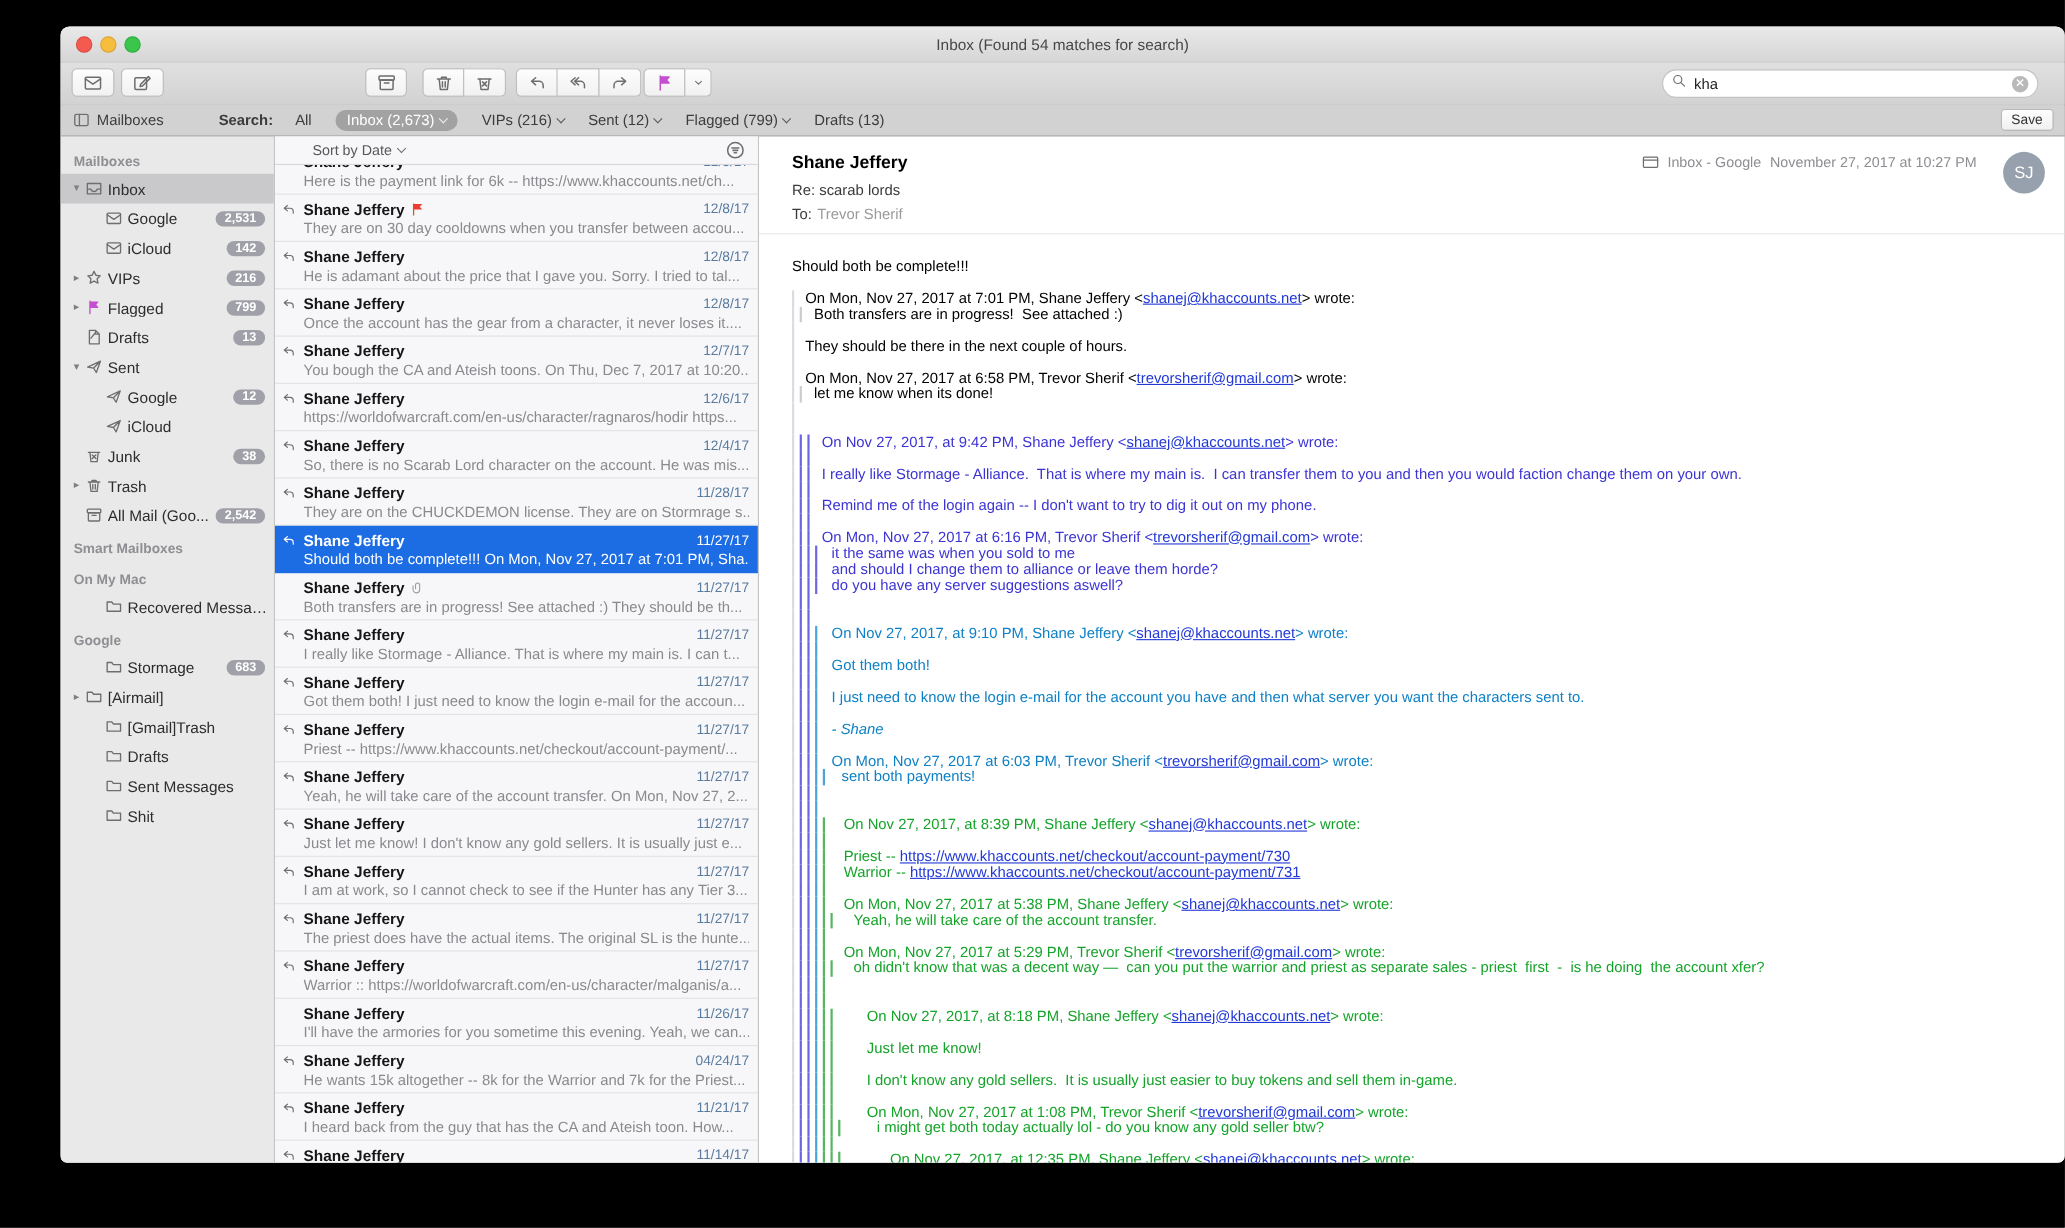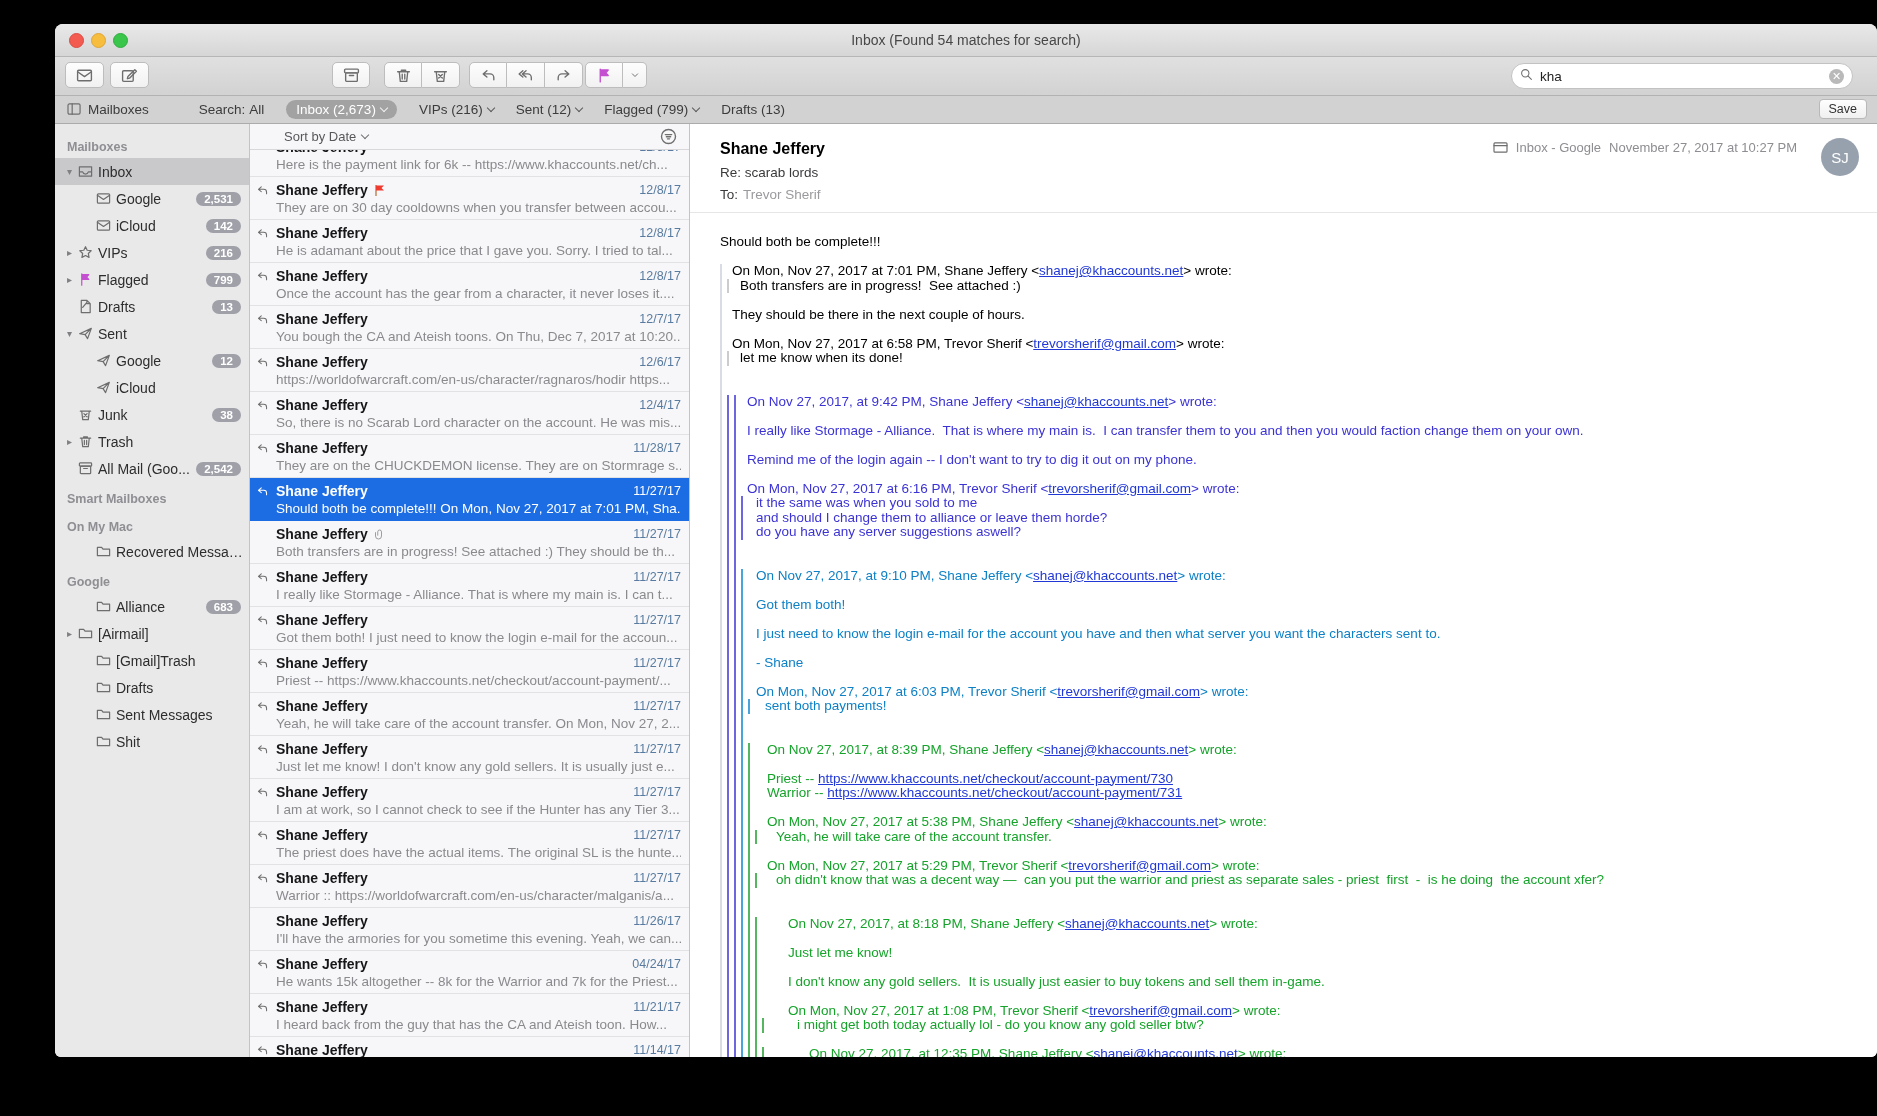--- a/index.html
+++ b/index.html
@@ -184,21 +184,21 @@
   </div>
 
   <div class="favbar">
     <div class="fav" style="margin-left:12px">
       <svg class="icn" width="15" height="13" viewBox="0 0 16 14" style="margin-right:6px">
           <rect x="1" y="1" width="13" height="11" rx="1.5"></rect>
           <path d="M5.5 1 V12"></path>
         </svg>
       <span>Mailboxes</span>
     </div>
-    <div class="fav" style="font-weight:normal;margin-left:28px;margin-right:4px">Search:</div>
+    <div class="fav" style="font-weight:bold;margin-left:28px;margin-right:20px">Search:</div>
     <div class="fav">All</div>
     <div id="fav-items" style="display:flex;align-items:center">
         <div class="fav pill">
           <span>Inbox (2,673)</span>
           <span class="chev"></span>
         </div>
         <div class="fav">
           <span>VIPs (216)</span>
           <span class="chev"></span>
         </div>
@@ -352,21 +352,21 @@
           <span class="slabel">Recovered Messages...</span>
         </div>
         <div class="sbheader">Google</div>
         <div class="sbrow" style="padding-left: 30px;">
           <span class="disc"></span>
           <span class="sicon">
             <svg class="icn" width="15" height="15" viewBox="0 0 16 16">
               <path d="M1.5 3.5 h4.5 l1.5 2 h7 v7 h-13 Z"></path>
             </svg>
           </span>
-          <span class="slabel">Alliance</span>
+          <span class="slabel">Stormage</span>
           <span class="badge">683</span>
         </div>
         <div class="sbrow" style="padding-left: 12px;">
           <span class="disc">▸</span>
           <span class="sicon">
             <svg class="icn" width="15" height="15" viewBox="0 0 16 16">
               <path d="M1.5 3.5 h4.5 l1.5 2 h7 v7 h-13 Z"></path>
             </svg>
           </span>
           <span class="slabel">[Airmail]</span>
@@ -728,21 +728,21 @@
           <div class="bline"><span class="bar" style="background: rgb(217, 220, 226);"></span><span class="bar" style="background: rgb(109, 102, 223);"></span><span class="bar" style="background: rgb(109, 102, 223);"></span><span class="bar" style="background: rgb(109, 102, 223);"></span><span class="btxt" style="padding-left: 8px; color: rgb(60, 51, 212);">and should I change them to alliance or leave them horde?</span></div>
           <div class="bline"><span class="bar" style="background: rgb(217, 220, 226);"></span><span class="bar" style="background: rgb(109, 102, 223);"></span><span class="bar" style="background: rgb(109, 102, 223);"></span><span class="bar" style="background: rgb(109, 102, 223);"></span><span class="btxt" style="padding-left: 8px; color: rgb(60, 51, 212);">do you have any server suggestions aswell?</span></div>
           <div class="bline"><span class="bar" style="background: rgb(217, 220, 226);"></span><span class="bar" style="background: rgb(109, 102, 223);"></span><span class="bar" style="background: rgb(109, 102, 223);"></span><span class="btxt" style="padding-left: 6px; color: rgb(60, 51, 212);"></span></div>
           <div class="bline"><span class="bar" style="background: rgb(217, 220, 226);"></span><span class="bar" style="background: rgb(109, 102, 223);"></span><span class="bar" style="background: rgb(109, 102, 223);"></span><span class="btxt" style="padding-left: 6px; color: rgb(60, 51, 212);"></span></div>
           <div class="bline"><span class="bar" style="background: rgb(217, 220, 226);"></span><span class="bar" style="background: rgb(109, 102, 223);"></span><span class="bar" style="background: rgb(109, 102, 223);"></span><span class="bar" style="background: rgb(73, 165, 217);"></span><span class="btxt" style="padding-left: 8px; color: rgb(13, 128, 198);">On Nov 27, 2017, at 9:10 PM, Shane Jeffery &lt;<a class="mlink">shanej@khaccounts.net</a>&gt; wrote:</span></div>
           <div class="bline"><span class="bar" style="background: rgb(217, 220, 226);"></span><span class="bar" style="background: rgb(109, 102, 223);"></span><span class="bar" style="background: rgb(109, 102, 223);"></span><span class="bar" style="background: rgb(73, 165, 217);"></span><span class="btxt" style="padding-left: 8px; color: rgb(13, 128, 198);"></span></div>
           <div class="bline"><span class="bar" style="background: rgb(217, 220, 226);"></span><span class="bar" style="background: rgb(109, 102, 223);"></span><span class="bar" style="background: rgb(109, 102, 223);"></span><span class="bar" style="background: rgb(73, 165, 217);"></span><span class="btxt" style="padding-left: 8px; color: rgb(13, 128, 198);">Got them both!</span></div>
           <div class="bline"><span class="bar" style="background: rgb(217, 220, 226);"></span><span class="bar" style="background: rgb(109, 102, 223);"></span><span class="bar" style="background: rgb(109, 102, 223);"></span><span class="bar" style="background: rgb(73, 165, 217);"></span><span class="btxt" style="padding-left: 8px; color: rgb(13, 128, 198);"></span></div>
           <div class="bline"><span class="bar" style="background: rgb(217, 220, 226);"></span><span class="bar" style="background: rgb(109, 102, 223);"></span><span class="bar" style="background: rgb(109, 102, 223);"></span><span class="bar" style="background: rgb(73, 165, 217);"></span><span class="btxt" style="padding-left: 8px; color: rgb(13, 128, 198);">I just need to know the login e-mail for the account you have and then what server you want the characters sent to.</span></div>
           <div class="bline"><span class="bar" style="background: rgb(217, 220, 226);"></span><span class="bar" style="background: rgb(109, 102, 223);"></span><span class="bar" style="background: rgb(109, 102, 223);"></span><span class="bar" style="background: rgb(73, 165, 217);"></span><span class="btxt" style="padding-left: 8px; color: rgb(13, 128, 198);"></span></div>
-          <div class="bline"><span class="bar" style="background: rgb(217, 220, 226);"></span><span class="bar" style="background: rgb(109, 102, 223);"></span><span class="bar" style="background: rgb(109, 102, 223);"></span><span class="bar" style="background: rgb(73, 165, 217);"></span><span class="btxt" style="padding-left: 8px; color: rgb(13, 128, 198);">- Shane</span></div>
+          <div class="bline"><span class="bar" style="background: rgb(217, 220, 226);"></span><span class="bar" style="background: rgb(109, 102, 223);"></span><span class="bar" style="background: rgb(109, 102, 223);"></span><span class="bar" style="background: rgb(73, 165, 217);"></span><span class="btxt" style="padding-left: 8px; color: rgb(13, 128, 198); font-style: italic;">- Shane</span></div>
           <div class="bline"><span class="bar" style="background: rgb(217, 220, 226);"></span><span class="bar" style="background: rgb(109, 102, 223);"></span><span class="bar" style="background: rgb(109, 102, 223);"></span><span class="bar" style="background: rgb(73, 165, 217);"></span><span class="btxt" style="padding-left: 8px; color: rgb(13, 128, 198);"></span></div>
           <div class="bline"><span class="bar" style="background: rgb(217, 220, 226);"></span><span class="bar" style="background: rgb(109, 102, 223);"></span><span class="bar" style="background: rgb(109, 102, 223);"></span><span class="bar" style="background: rgb(73, 165, 217);"></span><span class="btxt" style="padding-left: 8px; color: rgb(13, 128, 198);">On Mon, Nov 27, 2017 at 6:03 PM, Trevor Sherif &lt;<a class="mlink">trevorsherif@gmail.com</a>&gt; wrote:</span></div>
           <div class="bline"><span class="bar" style="background: rgb(217, 220, 226);"></span><span class="bar" style="background: rgb(109, 102, 223);"></span><span class="bar" style="background: rgb(109, 102, 223);"></span><span class="bar" style="background: rgb(73, 165, 217);"></span><span class="bar" style="background: rgb(73, 165, 217);"></span><span class="btxt" style="padding-left: 10px; color: rgb(13, 128, 198);">sent both payments!</span></div>
           <div class="bline"><span class="bar" style="background: rgb(217, 220, 226);"></span><span class="bar" style="background: rgb(109, 102, 223);"></span><span class="bar" style="background: rgb(109, 102, 223);"></span><span class="bar" style="background: rgb(73, 165, 217);"></span><span class="btxt" style="padding-left: 8px; color: rgb(13, 128, 198);"></span></div>
           <div class="bline"><span class="bar" style="background: rgb(217, 220, 226);"></span><span class="bar" style="background: rgb(109, 102, 223);"></span><span class="bar" style="background: rgb(109, 102, 223);"></span><span class="bar" style="background: rgb(73, 165, 217);"></span><span class="btxt" style="padding-left: 8px; color: rgb(13, 128, 198);"></span></div>
           <div class="bline"><span class="bar" style="background: rgb(217, 220, 226);"></span><span class="bar" style="background: rgb(109, 102, 223);"></span><span class="bar" style="background: rgb(109, 102, 223);"></span><span class="bar" style="background: rgb(73, 165, 217);"></span><span class="bar" style="background: rgb(84, 182, 94);"></span><span class="btxt" style="padding-left: 12px; color: rgb(21, 163, 42);">On Nov 27, 2017, at 8:39 PM, Shane Jeffery &lt;<a class="mlink">shanej@khaccounts.net</a>&gt; wrote:</span></div>
           <div class="bline"><span class="bar" style="background: rgb(217, 220, 226);"></span><span class="bar" style="background: rgb(109, 102, 223);"></span><span class="bar" style="background: rgb(109, 102, 223);"></span><span class="bar" style="background: rgb(73, 165, 217);"></span><span class="bar" style="background: rgb(84, 182, 94);"></span><span class="btxt" style="padding-left: 12px; color: rgb(21, 163, 42);"></span></div>
           <div class="bline"><span class="bar" style="background: rgb(217, 220, 226);"></span><span class="bar" style="background: rgb(109, 102, 223);"></span><span class="bar" style="background: rgb(109, 102, 223);"></span><span class="bar" style="background: rgb(73, 165, 217);"></span><span class="bar" style="background: rgb(84, 182, 94);"></span><span class="btxt" style="padding-left: 12px; color: rgb(21, 163, 42);">Priest -- <a class="mlink">https://www.khaccounts.net/checkout/account-payment/730</a></span></div>
           <div class="bline"><span class="bar" style="background: rgb(217, 220, 226);"></span><span class="bar" style="background: rgb(109, 102, 223);"></span><span class="bar" style="background: rgb(109, 102, 223);"></span><span class="bar" style="background: rgb(73, 165, 217);"></span><span class="bar" style="background: rgb(84, 182, 94);"></span><span class="btxt" style="padding-left: 12px; color: rgb(21, 163, 42);">Warrior -- <a class="mlink">https://www.khaccounts.net/checkout/account-payment/731</a></span></div>
           <div class="bline"><span class="bar" style="background: rgb(217, 220, 226);"></span><span class="bar" style="background: rgb(109, 102, 223);"></span><span class="bar" style="background: rgb(109, 102, 223);"></span><span class="bar" style="background: rgb(73, 165, 217);"></span><span class="bar" style="background: rgb(84, 182, 94);"></span><span class="btxt" style="padding-left: 12px; color: rgb(21, 163, 42);"></span></div>

